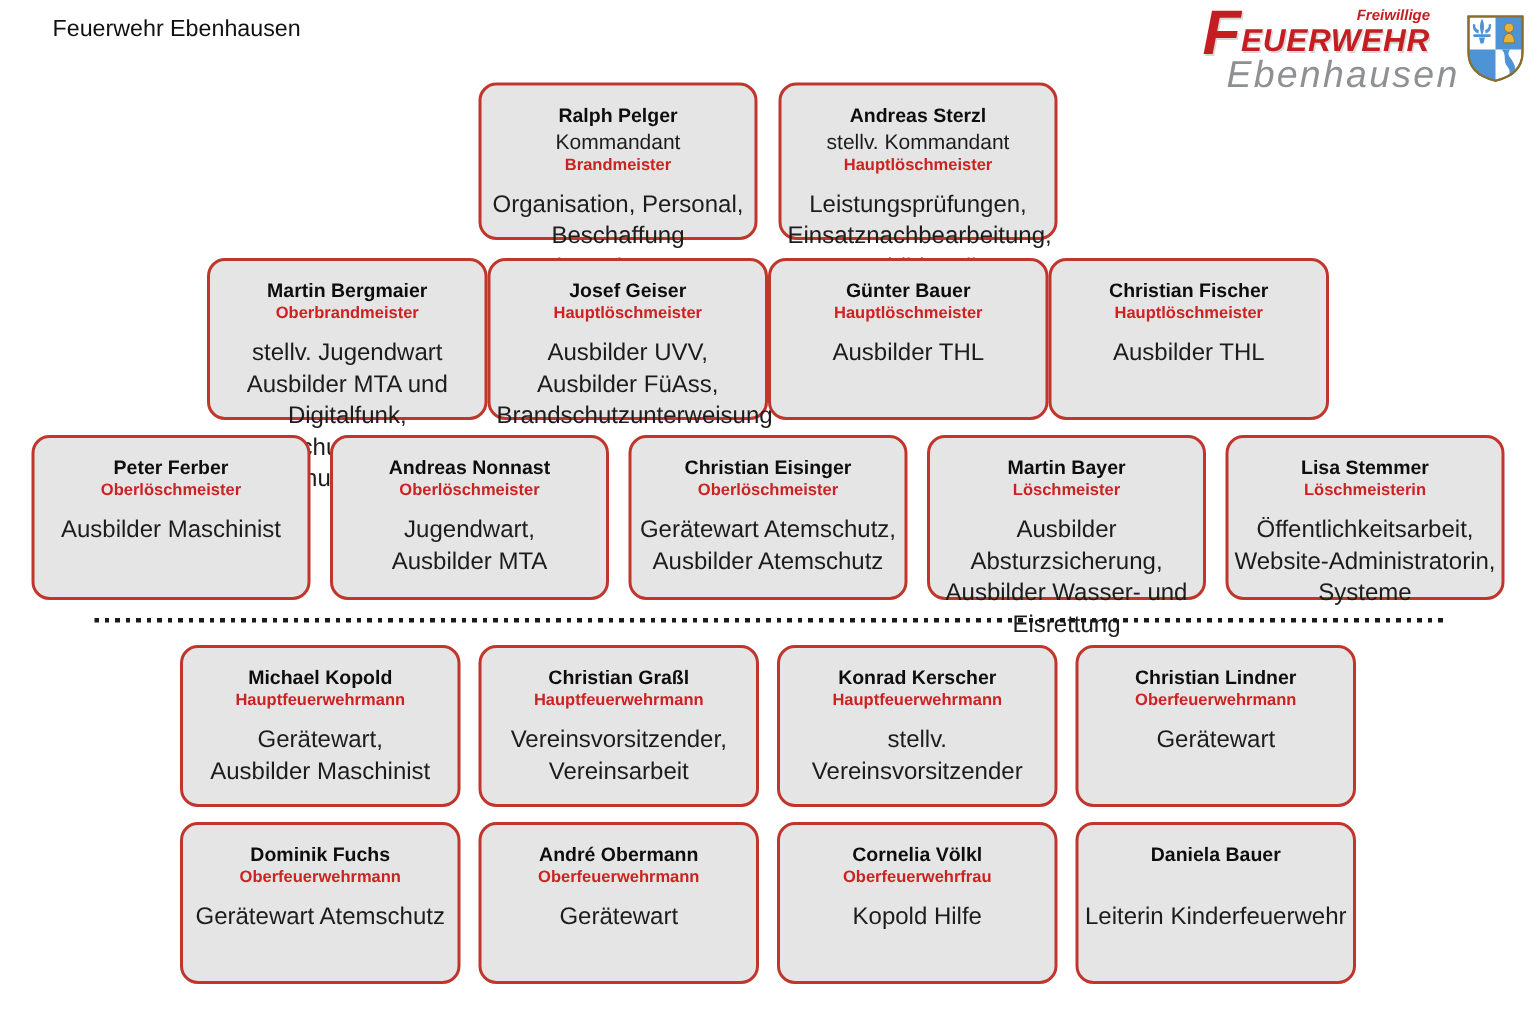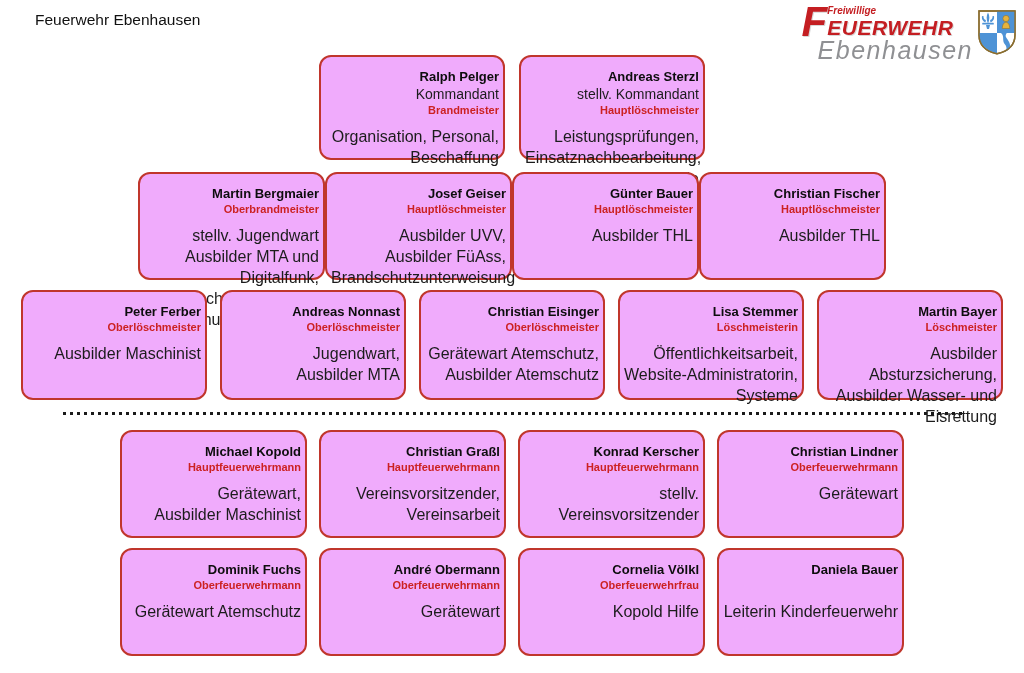--- a/index.html
+++ b/index.html
@@ -19,36 +19,36 @@
   .page-header{position:absolute;left:35px;top:10px;line-height:1.2;}
   .page-title{font-size:16px;font-weight:bold;}
   .page-subtitle{font-size:15.5px;margin-top:1px;}
 
   
   .logo{position:absolute;top:6px;right:6px;display:flex;align-items:flex-start;}
   .logo-topline{display:flex;align-items:flex-start;line-height:1;}
   .logo-f{font-size:42px;font-weight:bold;font-style:italic;color:var(--logo-red);
           line-height:0.78;letter-spacing:-1px;text-shadow:1px 1px 0 #d8d8d8;}
   .logo-stack{display:flex;flex-direction:column;margin-left:1px;}
-  .logo-freiwillige{font-size:10px;font-style:italic;color:var(--logo-red);font-weight:bold;}
+  .logo-freiwillige{font-size:10px;font-style:italic;color:var(--logo-red);font-weight:bold;text-align:right;}
   .logo-feuerwehr{font-size:21px;font-weight:bold;font-style:italic;color:var(--logo-red);
                   letter-spacing:0.5px;margin-top:1px;text-shadow:1px 1px 0 #d8d8d8;}
   .logo-ebenhausen{font-size:25px;font-style:italic;color:var(--logo-gray);
                    letter-spacing:1.5px;margin-top:-3px;padding-left:16px;text-align:right;}
   .logo-shield{margin-left:3px;margin-top:2px;}
 
   
   .org-row{position:absolute;left:0;width:100%;display:flex;justify-content:center;}
   .row-1{top:55px;gap:14px;}
   .row-2{top:172px;}
   .row-3{top:290px;gap:13px;}
   .row-4{top:430px;gap:12px;}
   .row-5{top:548px;gap:12px;}
   .card{box-sizing:border-box;width:187px;border:2px solid var(--border-red);
-        border-radius:12px;background:#f0abfc;text-align:right;padding:12px 4px 0;}
+        border-radius:12px;background:#e5e5e5;text-align:center;padding:12px 4px 0;}
   .row-1 .card{height:105px;width:186px;}
   .row-2 .card{height:108px;}
   .row-3 .card{height:110px;width:186px;}
   .row-4 .card{height:108px;}
   .row-5 .card{height:108px;}
   .card-name{font-size:13px;font-weight:bold;color:#0d0d0d;}
   .card-role{font-size:14px;color:#1c1c1c;margin-top:2px;}
   .card-rank{font-size:11px;font-weight:bold;color:var(--rank-red);margin-top:2px;min-height:14px;}
   .card-tasks{font-size:16px;color:#1c1c1c;margin-top:8px;line-height:1.32;white-space:pre-line;}
 
@@ -154,32 +154,32 @@
           <div class="card-tasks">Jugendwart,
 Ausbilder MTA</div>
         </div>
         <div class="card">
           <div class="card-name">Christian Eisinger</div>
           <div class="card-rank">Oberlöschmeister</div>
           <div class="card-tasks">Gerätewart Atemschutz,
 Ausbilder Atemschutz</div>
         </div>
         <div class="card">
+          <div class="card-name">Martin Bayer</div>
+          <div class="card-rank">Löschmeister</div>
+          <div class="card-tasks">Ausbilder Absturzsicherung,
+Ausbilder Wasser- und Eisrettung</div>
+        </div>
+        <div class="card">
           <div class="card-name">Lisa Stemmer</div>
           <div class="card-rank">Löschmeisterin</div>
           <div class="card-tasks">Öffentlichkeitsarbeit,
 Website-Administratorin,
 Systeme</div>
         </div>
-        <div class="card">
-          <div class="card-name">Martin Bayer</div>
-          <div class="card-rank">Löschmeister</div>
-          <div class="card-tasks">Ausbilder Absturzsicherung,
-Ausbilder Wasser- und Eisrettung</div>
-        </div>
       </div>
       <div class="org-row row-4">
         <div class="card">
           <div class="card-name">Michael Kopold</div>
           <div class="card-rank">Hauptfeuerwehrmann</div>
           <div class="card-tasks">Gerätewart,
 Ausbilder Maschinist</div>
         </div>
         <div class="card">
           <div class="card-name">Christian Graßl</div>

